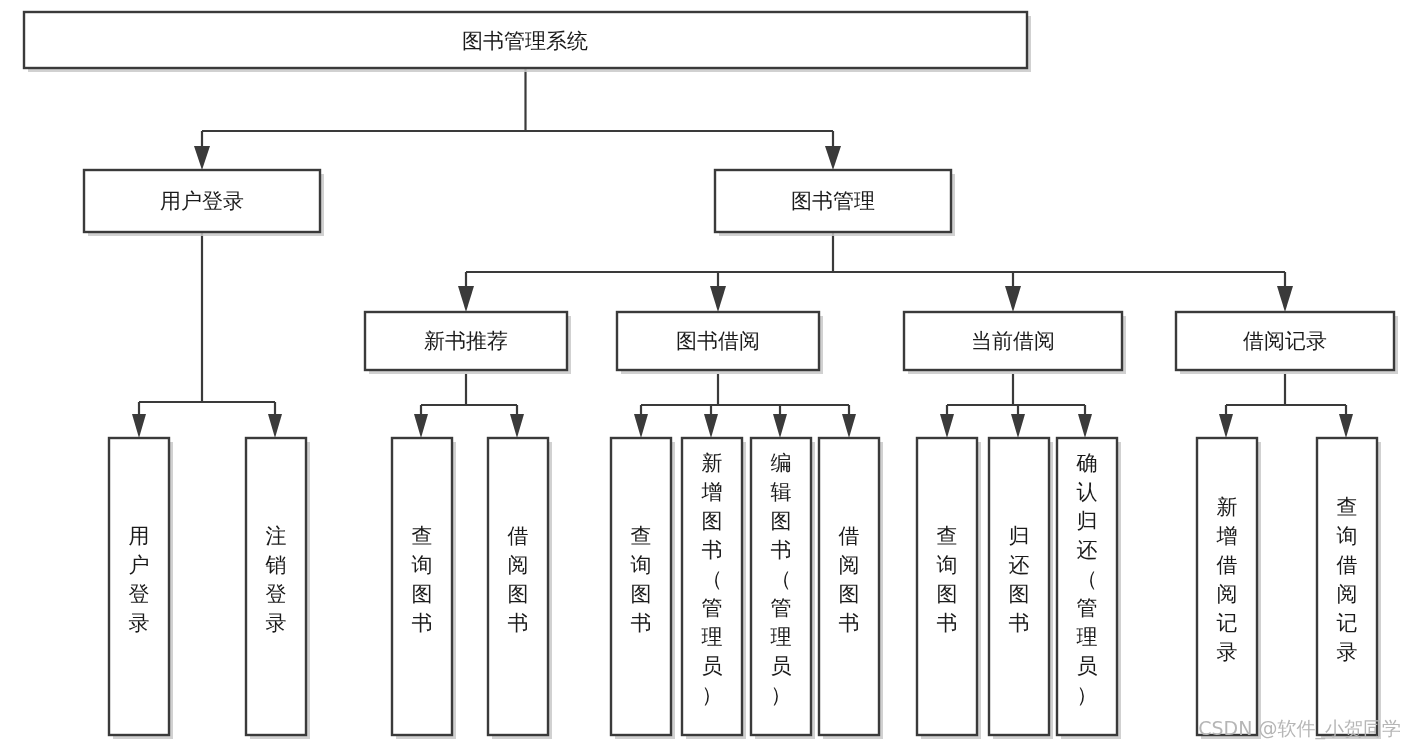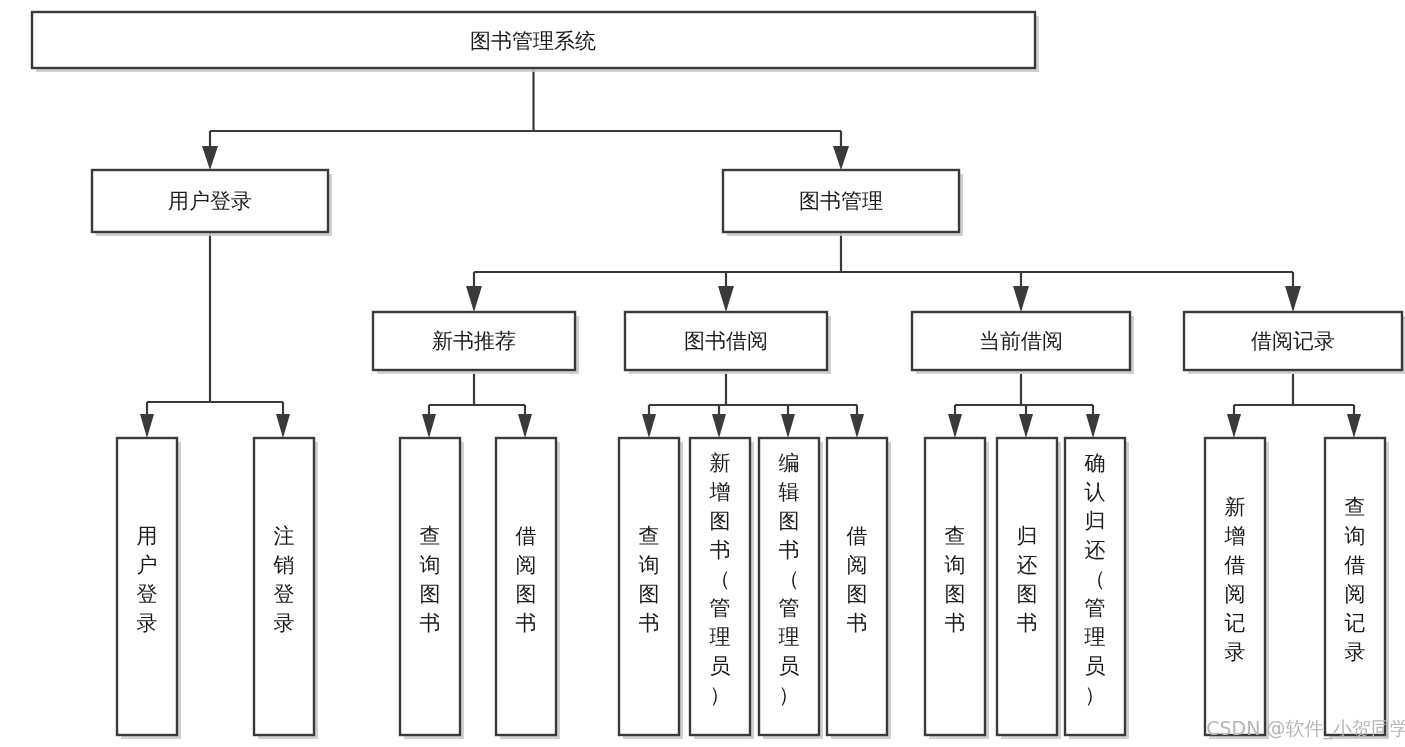--- a/index.html
+++ b/index.html
@@ -9,21 +9,21 @@
   }
   body {
     width: 1405px;
     height: 747px;
     font-family: "DejaVu Sans", "Liberation Sans", sans-serif;
     overflow: hidden;
     position: relative;
   }
   #diagram-root {
     position: absolute;
-    left: 12px; top: 0;
+    left: 4px; top: 0;
     width: 1209px;
     height: 747px;
   }
   svg.flow {
     display: block;
     width: 1405px;
     height: 747px;
   }
   .node-rect {
     fill: #ffffff;

